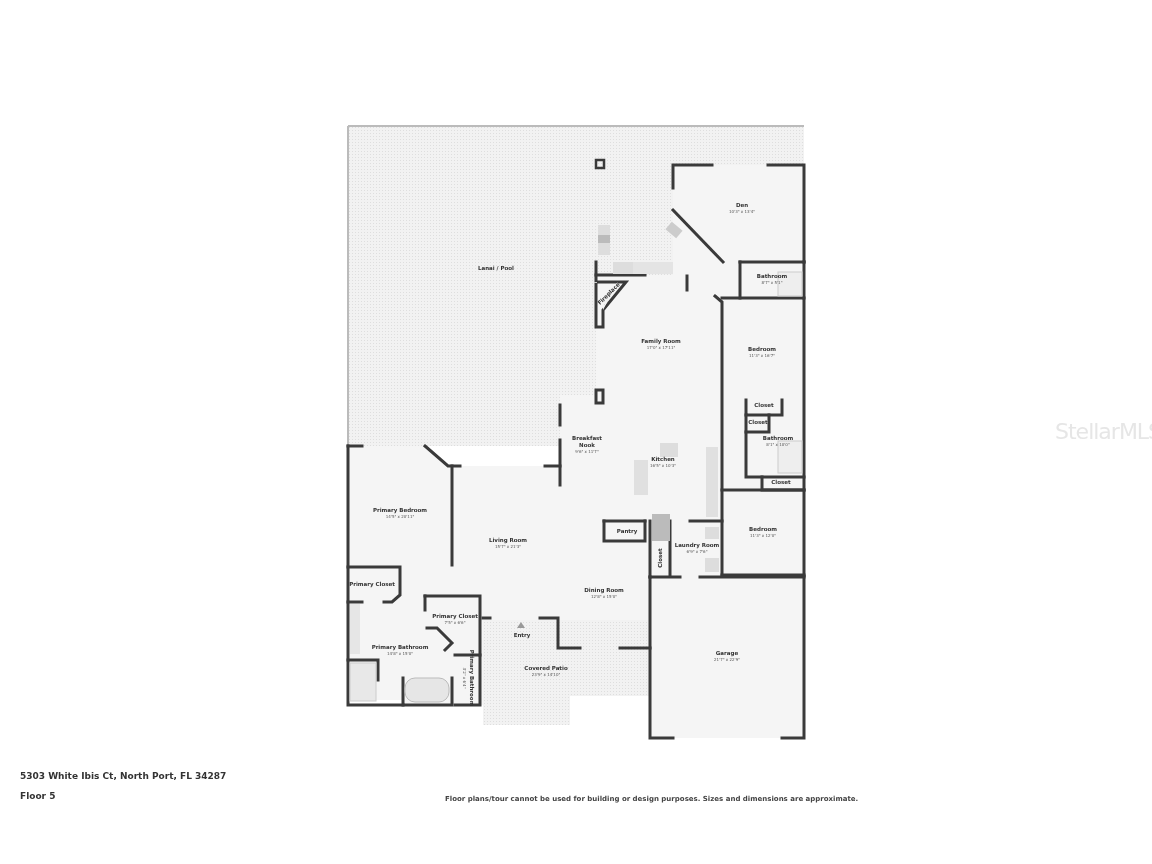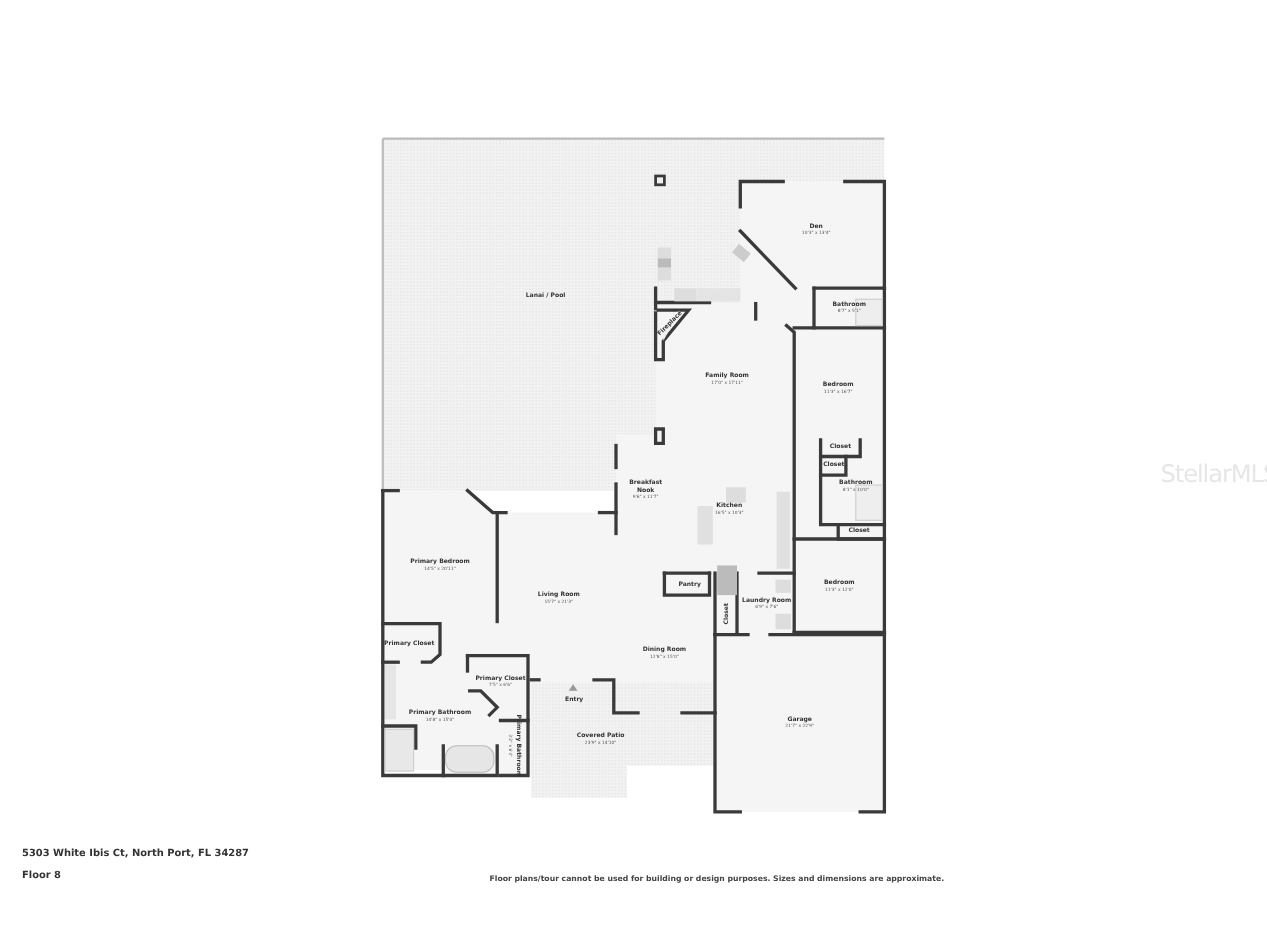--- a/index.html
+++ b/index.html
@@ -181,14 +181,14 @@
     <text class="rlabel" x="546" y="670">Covered Patio</text>
     <text class="rdim" x="546" y="676">23'9" x 14'10"</text>
 
     <text class="rlabel" x="727" y="655">Garage</text>
     <text class="rdim" x="727" y="661">21'7" x 22'9"</text>
   </g>
 </svg>
 
 <div class="wm">StellarMLS</div>
 <div class="addr">5303 White Ibis Ct, North Port, FL 34287</div>
-<div class="floor">Floor 8</div>
+<div class="floor">Floor 5</div>
 <div class="disc">Floor plans/tour cannot be used for building or design purposes. Sizes and dimensions are approximate.</div>
 
 </body></html>

